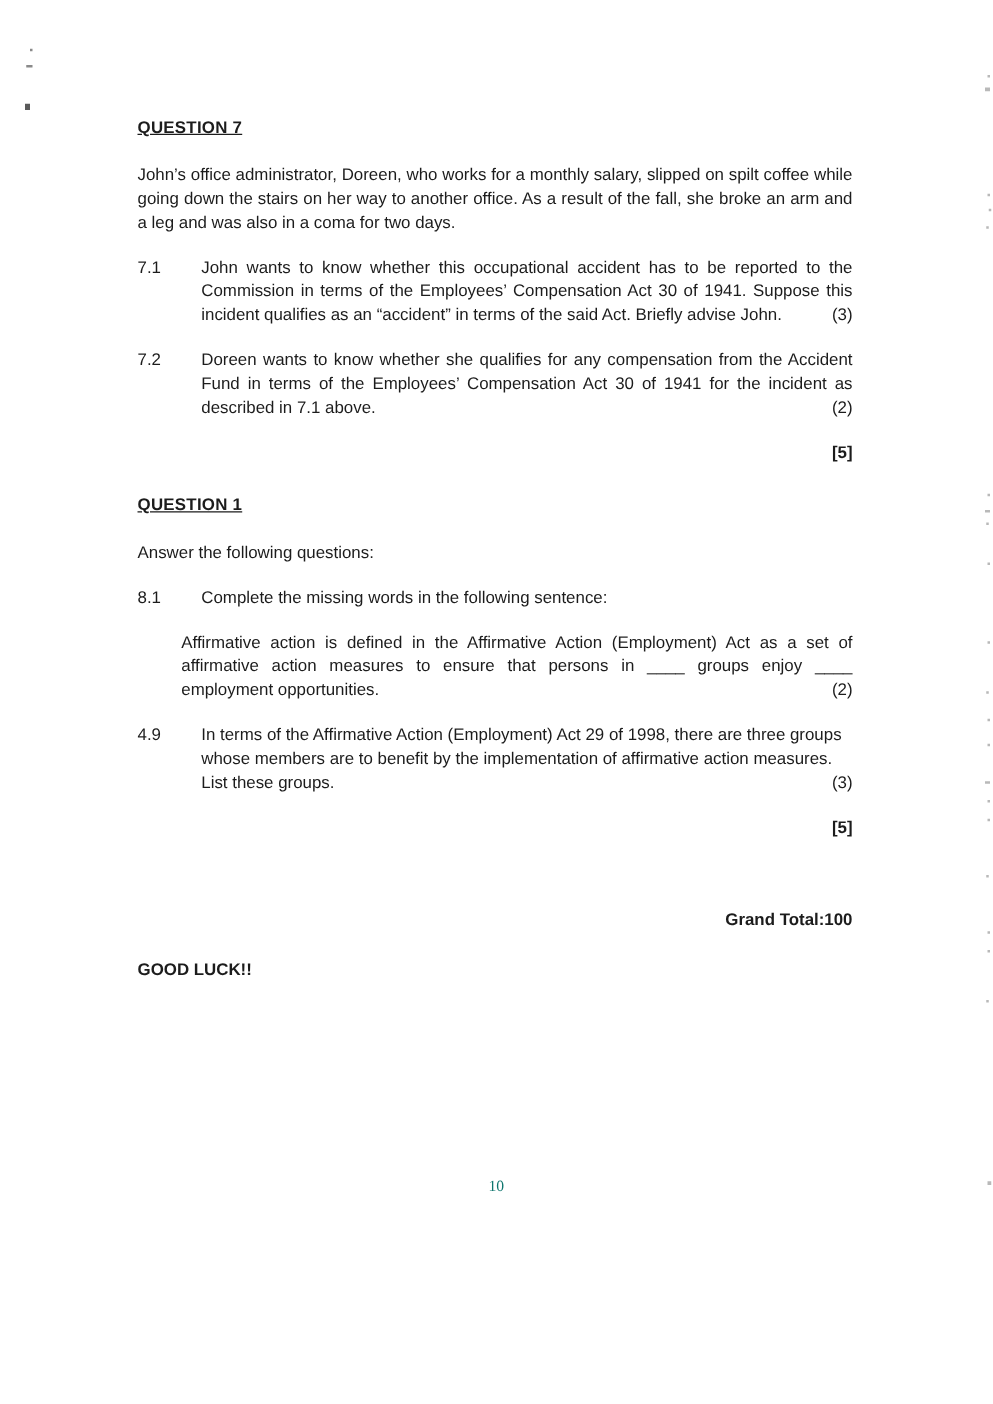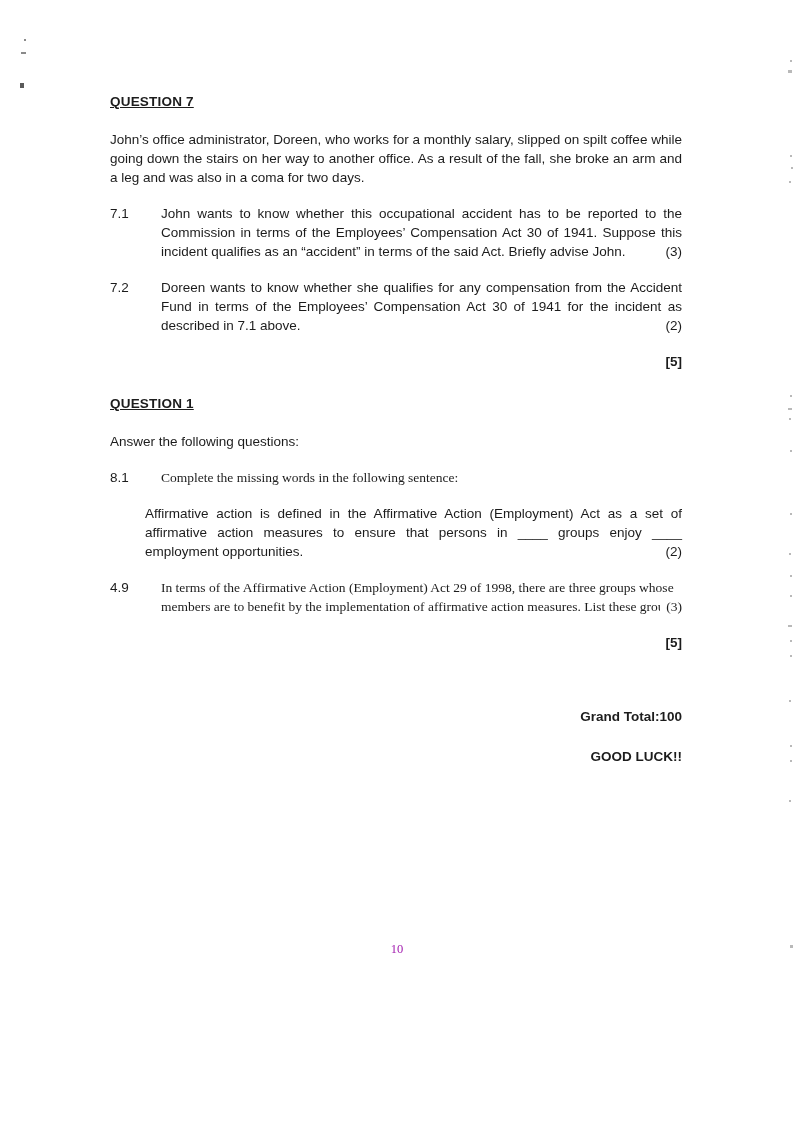--- a/index.html
+++ b/index.html
@@ -42,21 +42,21 @@
   }
   .item-num {
     flex: none;
     width: 35px;
   }
   .item-body {
     flex: 1;
     position: relative;
     text-align: justify;
   }
-  .item-body.ragged { text-align: left; font-family: Liberation Serif, serif; }
+  .item-body.ragged { text-align: left; }
   .sub-para {
     margin: 0 0 17px 35px;
     position: relative;
     text-align: justify;
   }
   .mark {
     position: absolute;
     right: 0;
     bottom: 0;
     background: #ffffff;
@@ -69,33 +69,33 @@
   }
   .spacer-sm { height: 2px; }
   .spacer-md { height: 34px; }
   .grand-total {
     text-align: right;
     font-weight: bold;
     margin: 0 0 21px 0;
   }
   .grand-total .gt-value { }
   .good-luck {
-    text-align: right;
+    text-align: left;
     font-weight: bold;
     margin: 0;
   }
   .page-num {
     position: absolute;
     top: 940px;
     left: 0;
     width: 100%;
     text-align: center;
     font-family: "Liberation Serif", serif;
     font-size: 12.5px;
-    color: #a21caf;
+    color: #0f766e;
   }
   .speck {
     position: absolute;
     background: #8a8a8a;
   }
   .speck.light { background: #b9b9b9; }
   .speck.dark { background: #5a5a5a; }
 </style>
 </head>
 <body>

